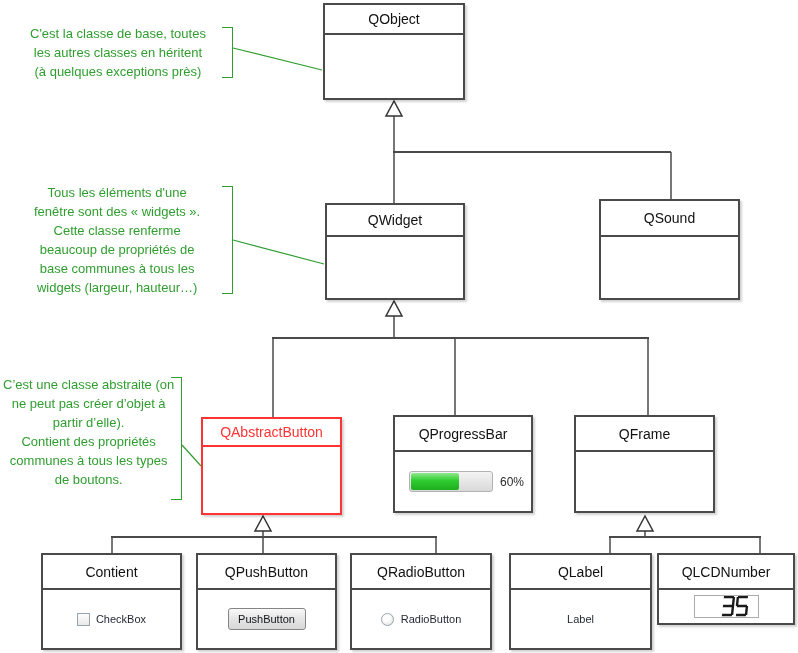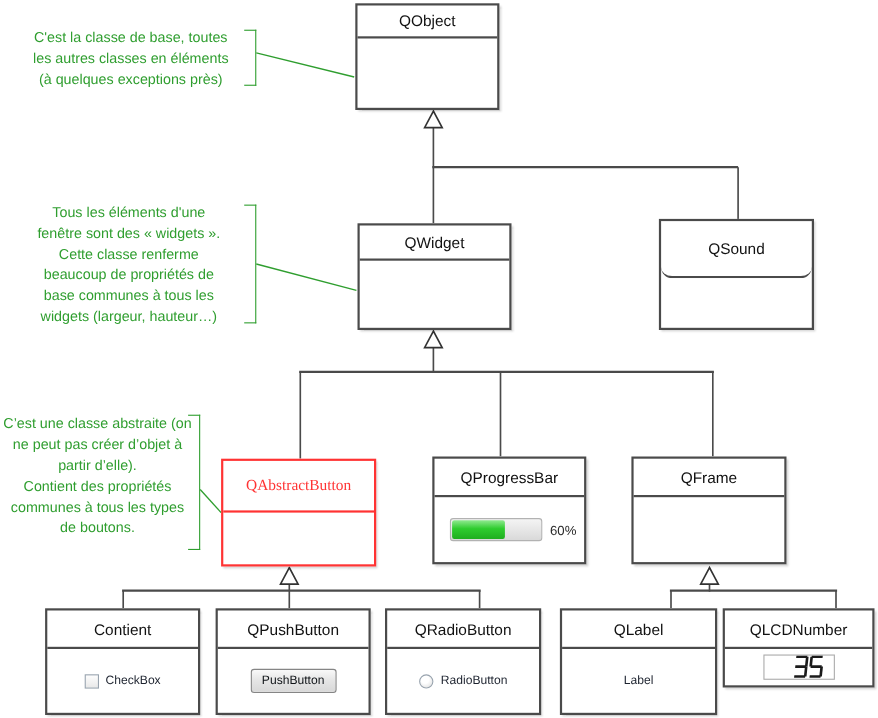--- a/index.html
+++ b/index.html
@@ -75,57 +75,57 @@
       <polygon points="645,516 637,531 653,531"></polygon>
     </g>
     <g stroke="#2f9e2f" stroke-width="1.2">
       <line x1="233" y1="48" x2="322" y2="70"></line>
       <line x1="233" y1="240" x2="324" y2="264"></line>
       <line x1="182" y1="445" x2="201" y2="466"></line>
     </g>
   </svg>
 
   <div class="note" style="left:30px;top:24px;">C'est la classe de base, toutes
-les autres classes en éléments
+les autres classes en héritent
 (à quelques exceptions près)</div>
   <div class="bracket" style="left:222px;top:27px;width:10px;height:49px;"></div>
 
   <div class="note" style="left:34px;top:183px;">Tous les éléments d'une
 fenêtre sont des « widgets ».
 Cette classe renferme
 beaucoup de propriétés de
 base communes à tous les
 widgets (largeur, hauteur…)</div>
   <div class="bracket" style="left:222px;top:186px;width:10px;height:106px;"></div>
 
   <div class="note" style="left:3px;top:375px;">C’est une classe abstraite (on
 ne peut pas créer d’objet à
 partir d’elle).
 Contient des propriétés
 communes à tous les types
 de boutons.</div>
   <div class="bracket" style="left:171px;top:377px;width:10px;height:121px;"></div>
 
-  <div class="cbox" style="left:323px;top:3px;width:131px;height:97px;">
+  <div class="cbox" style="left:323px;top:3px;width:142px;height:97px;">
     <div class="ctitle" style="height:30px;">QObject</div>
     <div class="cbody"></div>
   </div>
 
   <div class="cbox" style="left:325px;top:203px;width:140px;height:97px;">
     <div class="ctitle" style="height:32px;">QWidget</div>
     <div class="cbody"></div>
   </div>
 
   <div class="cbox" style="left:599px;top:199px;width:141px;height:101px;">
-    <div class="ctitle" style="height:52px;border-radius:10px;">QSound</div>
+    <div class="ctitle" style="height:36px;">QSound</div>
     <div class="cbody"></div>
   </div>
 
   <div class="cbox red" style="left:201px;top:417px;width:141px;height:98px;">
-    <div class="ctitle" style="height:47px;font-family:Liberation Serif, serif;">QAbstractButton</div>
+    <div class="ctitle" style="height:28px;">QAbstractButton</div>
     <div class="cbody"></div>
   </div>
 
   <div class="cbox" style="left:393px;top:415px;width:140px;height:98px;">
     <div class="ctitle" style="height:35px;">QProgressBar</div>
     <div class="cbody" style="justify-content:flex-start;padding-left:14px;">
       <div class="ptrack">
         <div class="pfill" id="progress-fill" style="width: 60%;"></div>
       </div>
       <span class="pval">60%</span>

